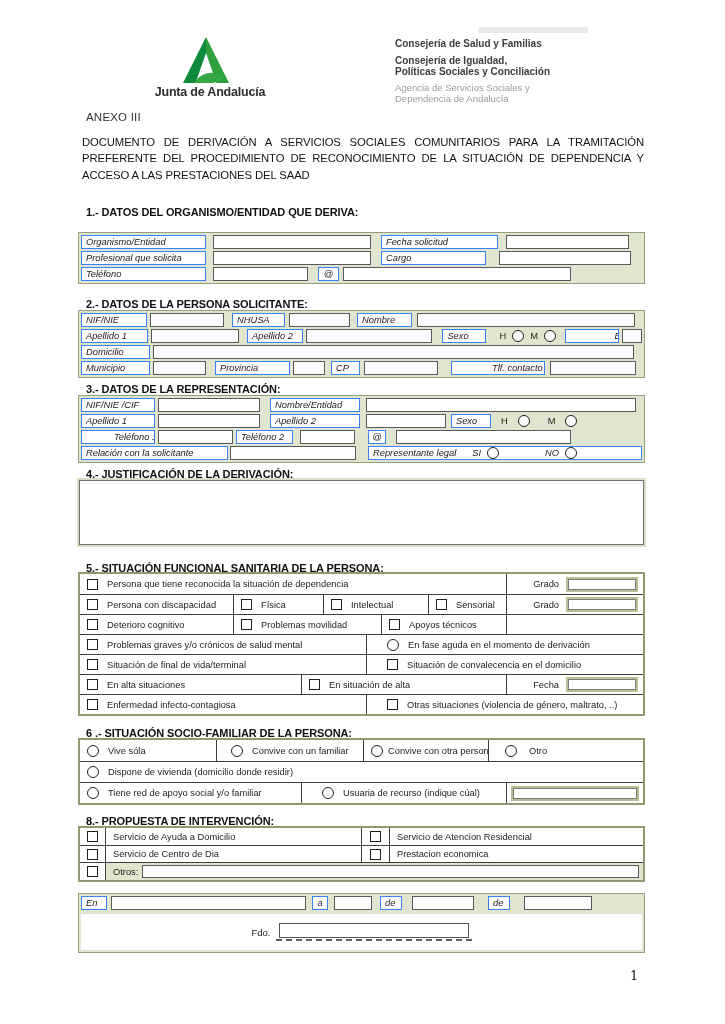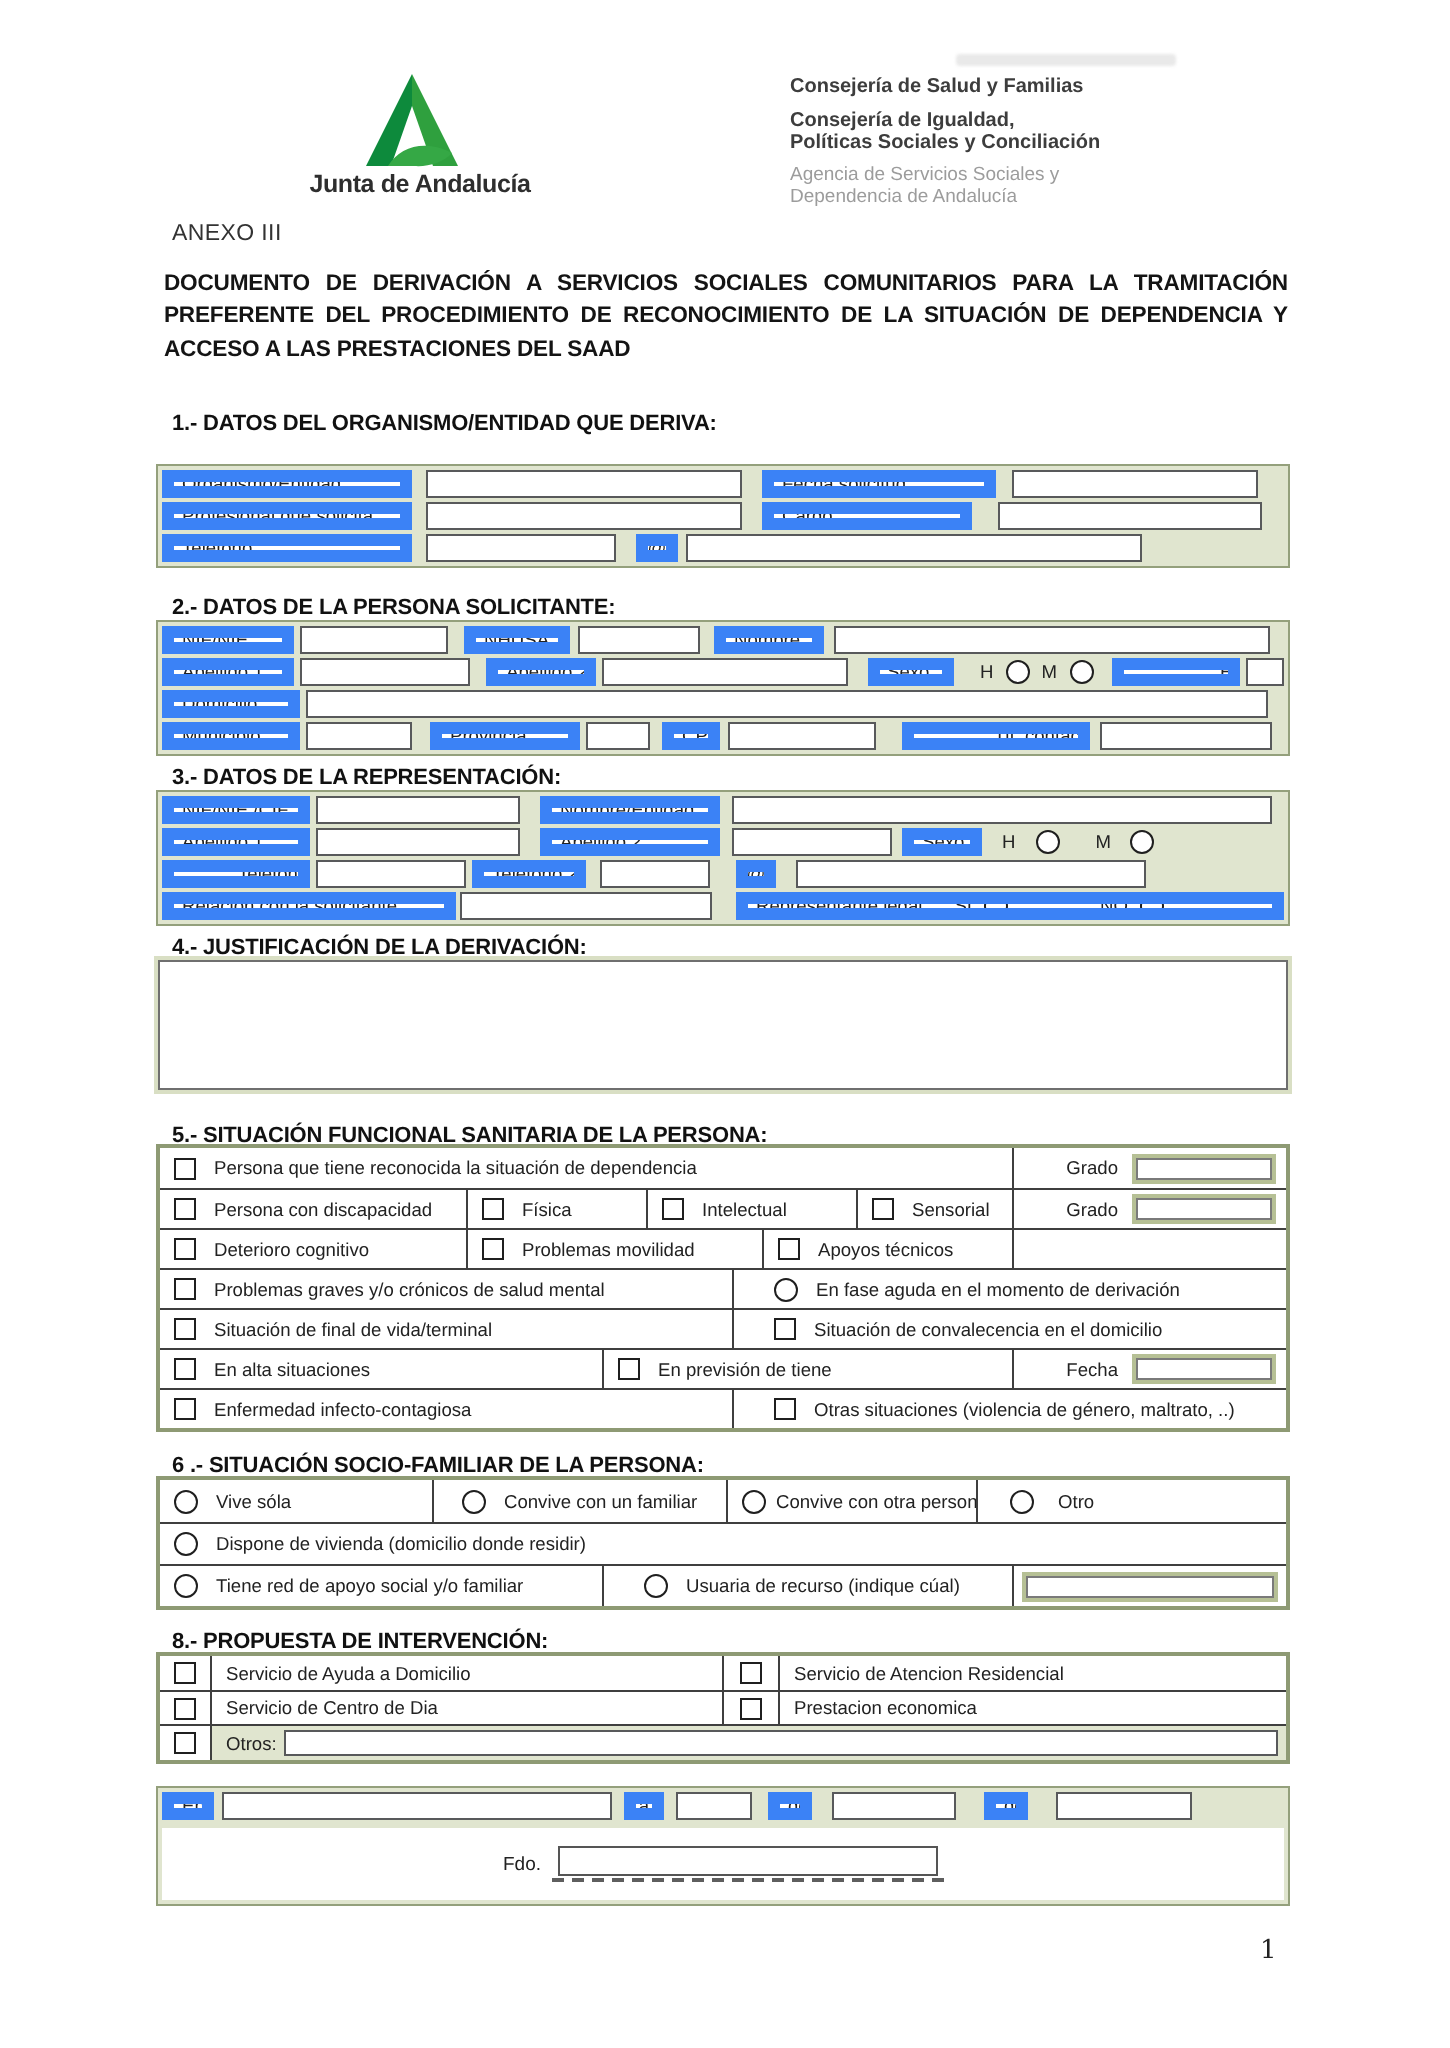--- a/index.html
+++ b/index.html
@@ -7,27 +7,27 @@
   body { background:#fff; font-family:"Liberation Sans", sans-serif; color:#1a1a1a; position:relative; overflow:hidden; }
   .abs { position:absolute; }
 
   
   .logo-caption { font-weight:bold; font-size:12.5px; color:#2e2e2e; letter-spacing:-0.2px; text-align:center; width:140px; }
   .dept-bold { font-size:10px; font-weight:bold; color:#3d3d3d; line-height:11.5px; }
   .dept-gray { font-size:9.5px; color:#9c9c9c; line-height:11px; }
   .smudge { background:#e9e9e9; border-radius:2px; filter:blur(0.7px); }
 
   .annex { font-size:11.5px; color:#333; letter-spacing:0.2px; }
-  .doc-title { font-size:11.3px; font-weight:bold; color:#141414; text-align:justify; line-height:1.44; letter-spacing:-0.1px; }
+  .doc-title { font-size:11.3px; font-weight:normal; color:#141414; text-align:justify; line-height:1.44; letter-spacing:-0.1px; }
   .sec-h { font-size:11px; font-weight:bold; color:#111; letter-spacing:-0.1px; }
 
   
   .gt { background:#e0e5cf; border:1px solid #94a07c; padding:2px; display:flex; flex-direction:column; gap:2px; }
   .gr { display:flex; }
-  .lbl { background:#fff; border:6px solid #3b82f6; height:14px; font-size:9.3px; color:#222; display:flex; align-items:center; padding:0 4px; overflow:hidden; white-space:nowrap; }
+  .lbl { background:#fff; border:1px solid #3b82f6; height:14px; font-size:9.3px; color:#222; display:flex; align-items:center; padding:0 4px; overflow:hidden; white-space:nowrap;font-style:italic; }
   .inp { background:#fff; border:1px solid #58595b; height:14px; }
   .hm  { display:flex; align-items:center; gap:6px; font-size:9.3px; color:#222; padding:0 6px; }
 
   
   .wt { border:2px solid #8e9a74; background:#fff; }
   .wr { display:flex; border-top:1px solid #3f3f3f; }
   .wr:first-child { border-top:none; }
   .wc { display:flex; align-items:center; gap:9px; padding:0 7px; font-size:9.3px; color:#222; border-right:1px solid #3f3f3f; overflow:hidden; white-space:nowrap; }
   .wc.last { border-right:none; }
   .cb { width:11px; height:11px; border:1.5px solid #1f1f1f; background:#fff; flex:none; }
@@ -246,21 +246,21 @@
       <span>Situación de convalecencia en el domicilio</span>
     </div>
   </div>
   <div class="wr" style="height:20px;">
     <div class="wc" style="width:222px;">
       <span class="cb"></span>
       <span>En alta situaciones</span>
     </div>
     <div class="wc" style="width:205px;">
       <span class="cb"></span>
-      <span>En previsión de tiene</span>
+      <span>En situación de alta</span>
     </div>
     <div class="wc last gradocell" style="flex:1;">
       <span>Fecha</span>
       <span class="ginp"></span>
     </div>
   </div>
   <div class="wr" style="height:20px;">
     <div class="wc" style="width:287px;">
       <span class="cb"></span>
       <span>Enfermedad infecto-contagiosa</span>

